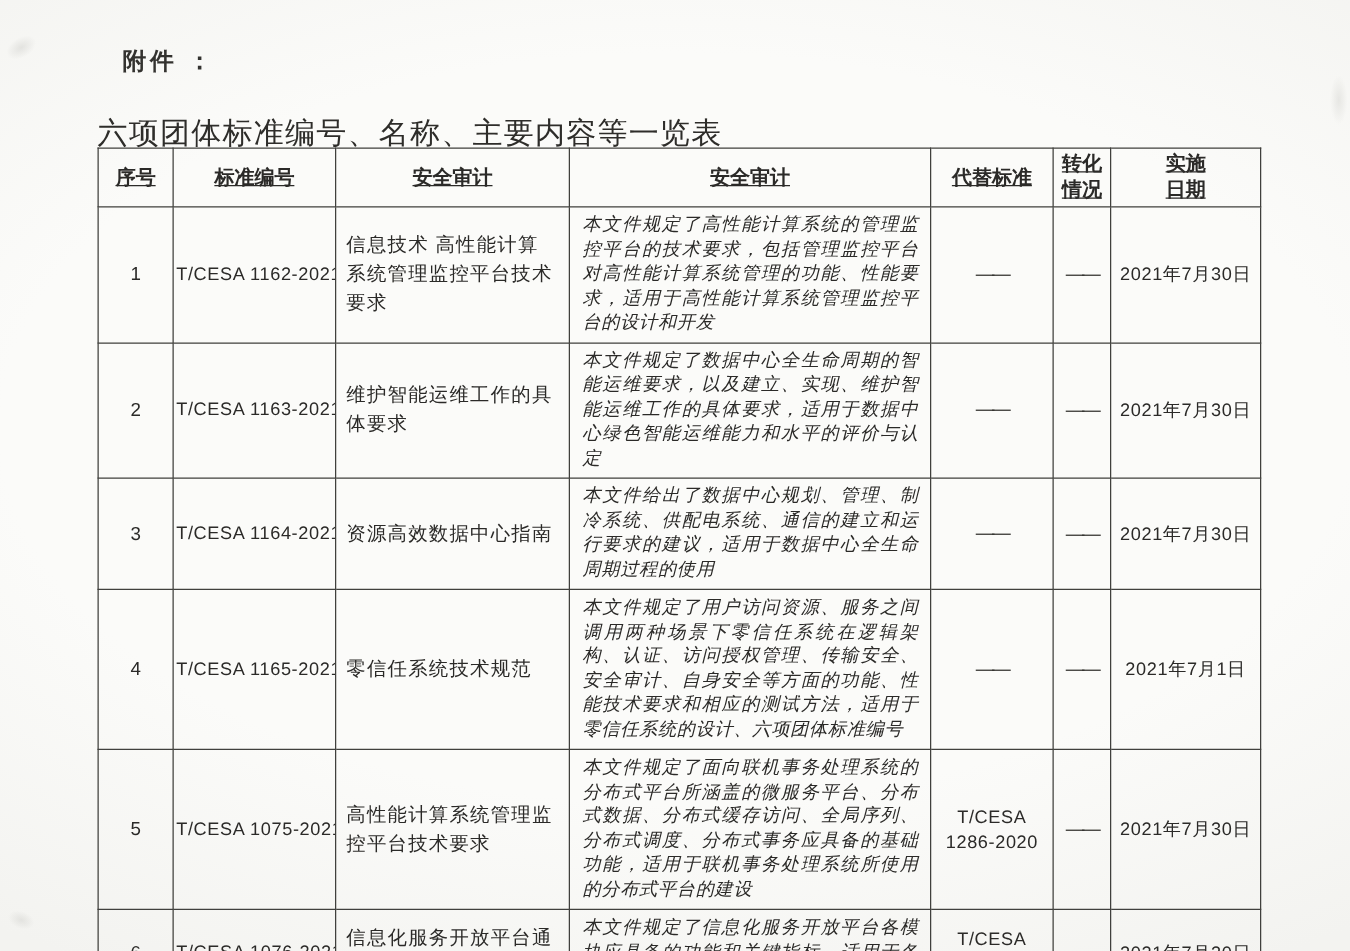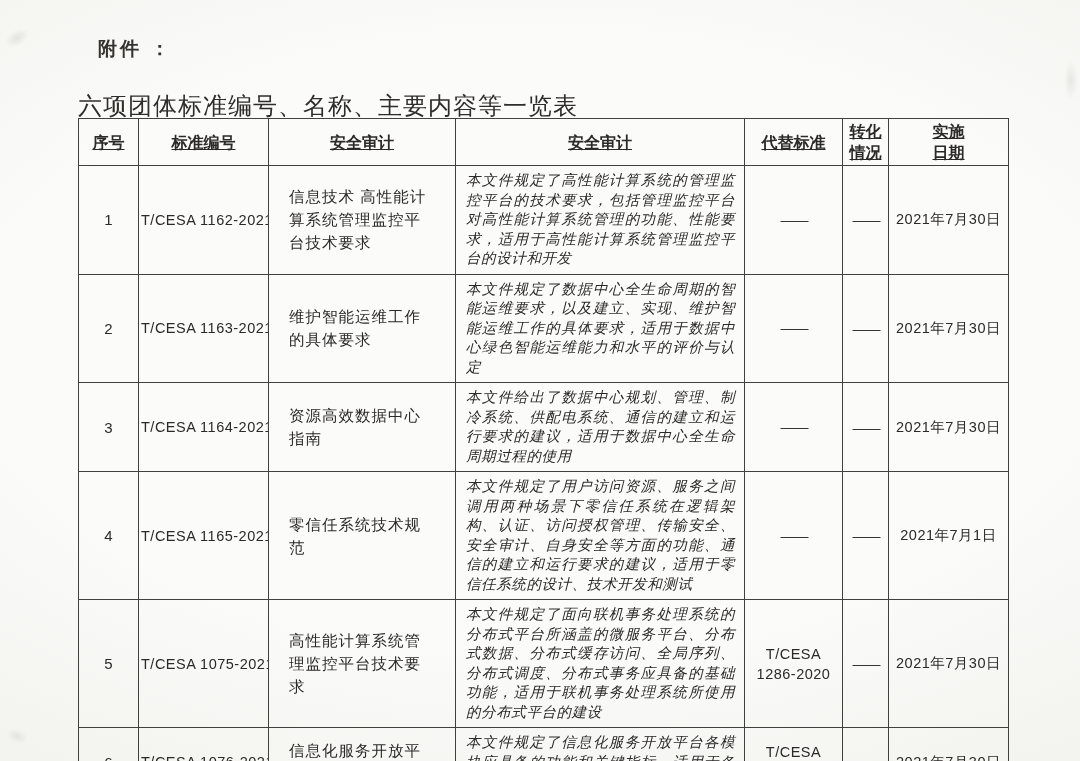--- a/index.html
+++ b/index.html
@@ -63,21 +63,21 @@
     font-size: 16px;
     font-weight: 700;
     text-align: center;
     white-space: pre-line;
     line-height: 21px;
     padding: 2px 1px;
   }
   tr.hdr { height: 44px; text-decoration: underline; }
   td.c-no   { text-align: center; font-size: 15px; }
   td.c-code { text-align: center; font-size: 14.5px; white-space: nowrap; padding: 0 2px; letter-spacing: .5px; }
-  td.c-name { text-align: left; font-size: 15.5px; line-height: 23px; padding: 4px 20px; letter-spacing: 1px; }
+  td.c-name { text-align: left; font-size: 15.5px; line-height: 23px; padding: 4px 8px; letter-spacing: 1px; }
   td.c-content {
     text-align: justify;
     font-size: 14.5px;
     line-height: 19.5px;
     padding: 5px 9px 5px 10px;
     letter-spacing: .6px;
     font-style: italic;
   }
   td.c-replaced { text-align: center; font-size: 14.5px; line-height: 20px; padding: 0 6px; letter-spacing: .5px; }
   td.c-conv { text-align: center; font-size: 13px; padding: 0; }
@@ -145,21 +145,21 @@
       <td class="c-content">本文件给出了数据中心规划、管理、制冷系统、供配电系统、通信的建立和运行要求的建议，适用于数据中心全生命周期过程的使用</td>
       <td class="c-replaced"><span class="dash">——</span></td>
       <td class="c-conv"><span class="dash">——</span></td>
       <td class="c-date">2021年7月30日</td>
     </tr>
 
     <tr style="height:110px">
       <td class="c-no">4</td>
       <td class="c-code">T/CESA 1165-2021</td>
       <td class="c-name">零信任系统技术规范</td>
-      <td class="c-content">本文件规定了用户访问资源、服务之间调用两种场景下零信任系统在逻辑架构、认证、访问授权管理、传输安全、安全审计、自身安全等方面的功能、通信的建立和运行要求的建议，适用于零信任系统的设计、技术开发和测试</td>
+      <td class="c-content">本文件规定了用户访问资源、服务之间调用两种场景下零信任系统在逻辑架构、认证、访问授权管理、传输安全、安全审计、自身安全等方面的功能、性能技术要求和相应的测试方法，适用于零信任系统的设计、六项团体标准编号</td>
       <td class="c-replaced"><span class="dash">——</span></td>
       <td class="c-conv"><span class="dash">——</span></td>
       <td class="c-date">2021年7月1日</td>
     </tr>
 
     <tr style="height:114px">
       <td class="c-no">5</td>
       <td class="c-code">T/CESA 1075-2021</td>
       <td class="c-name">高性能计算系统管理监控平台技术要求</td>
       <td class="c-content">本文件规定了面向联机事务处理系统的分布式平台所涵盖的微服务平台、分布式数据、分布式缓存访问、全局序列、分布式调度、分布式事务应具备的基础功能，适用于联机事务处理系统所使用的分布式平台的建设</td>

